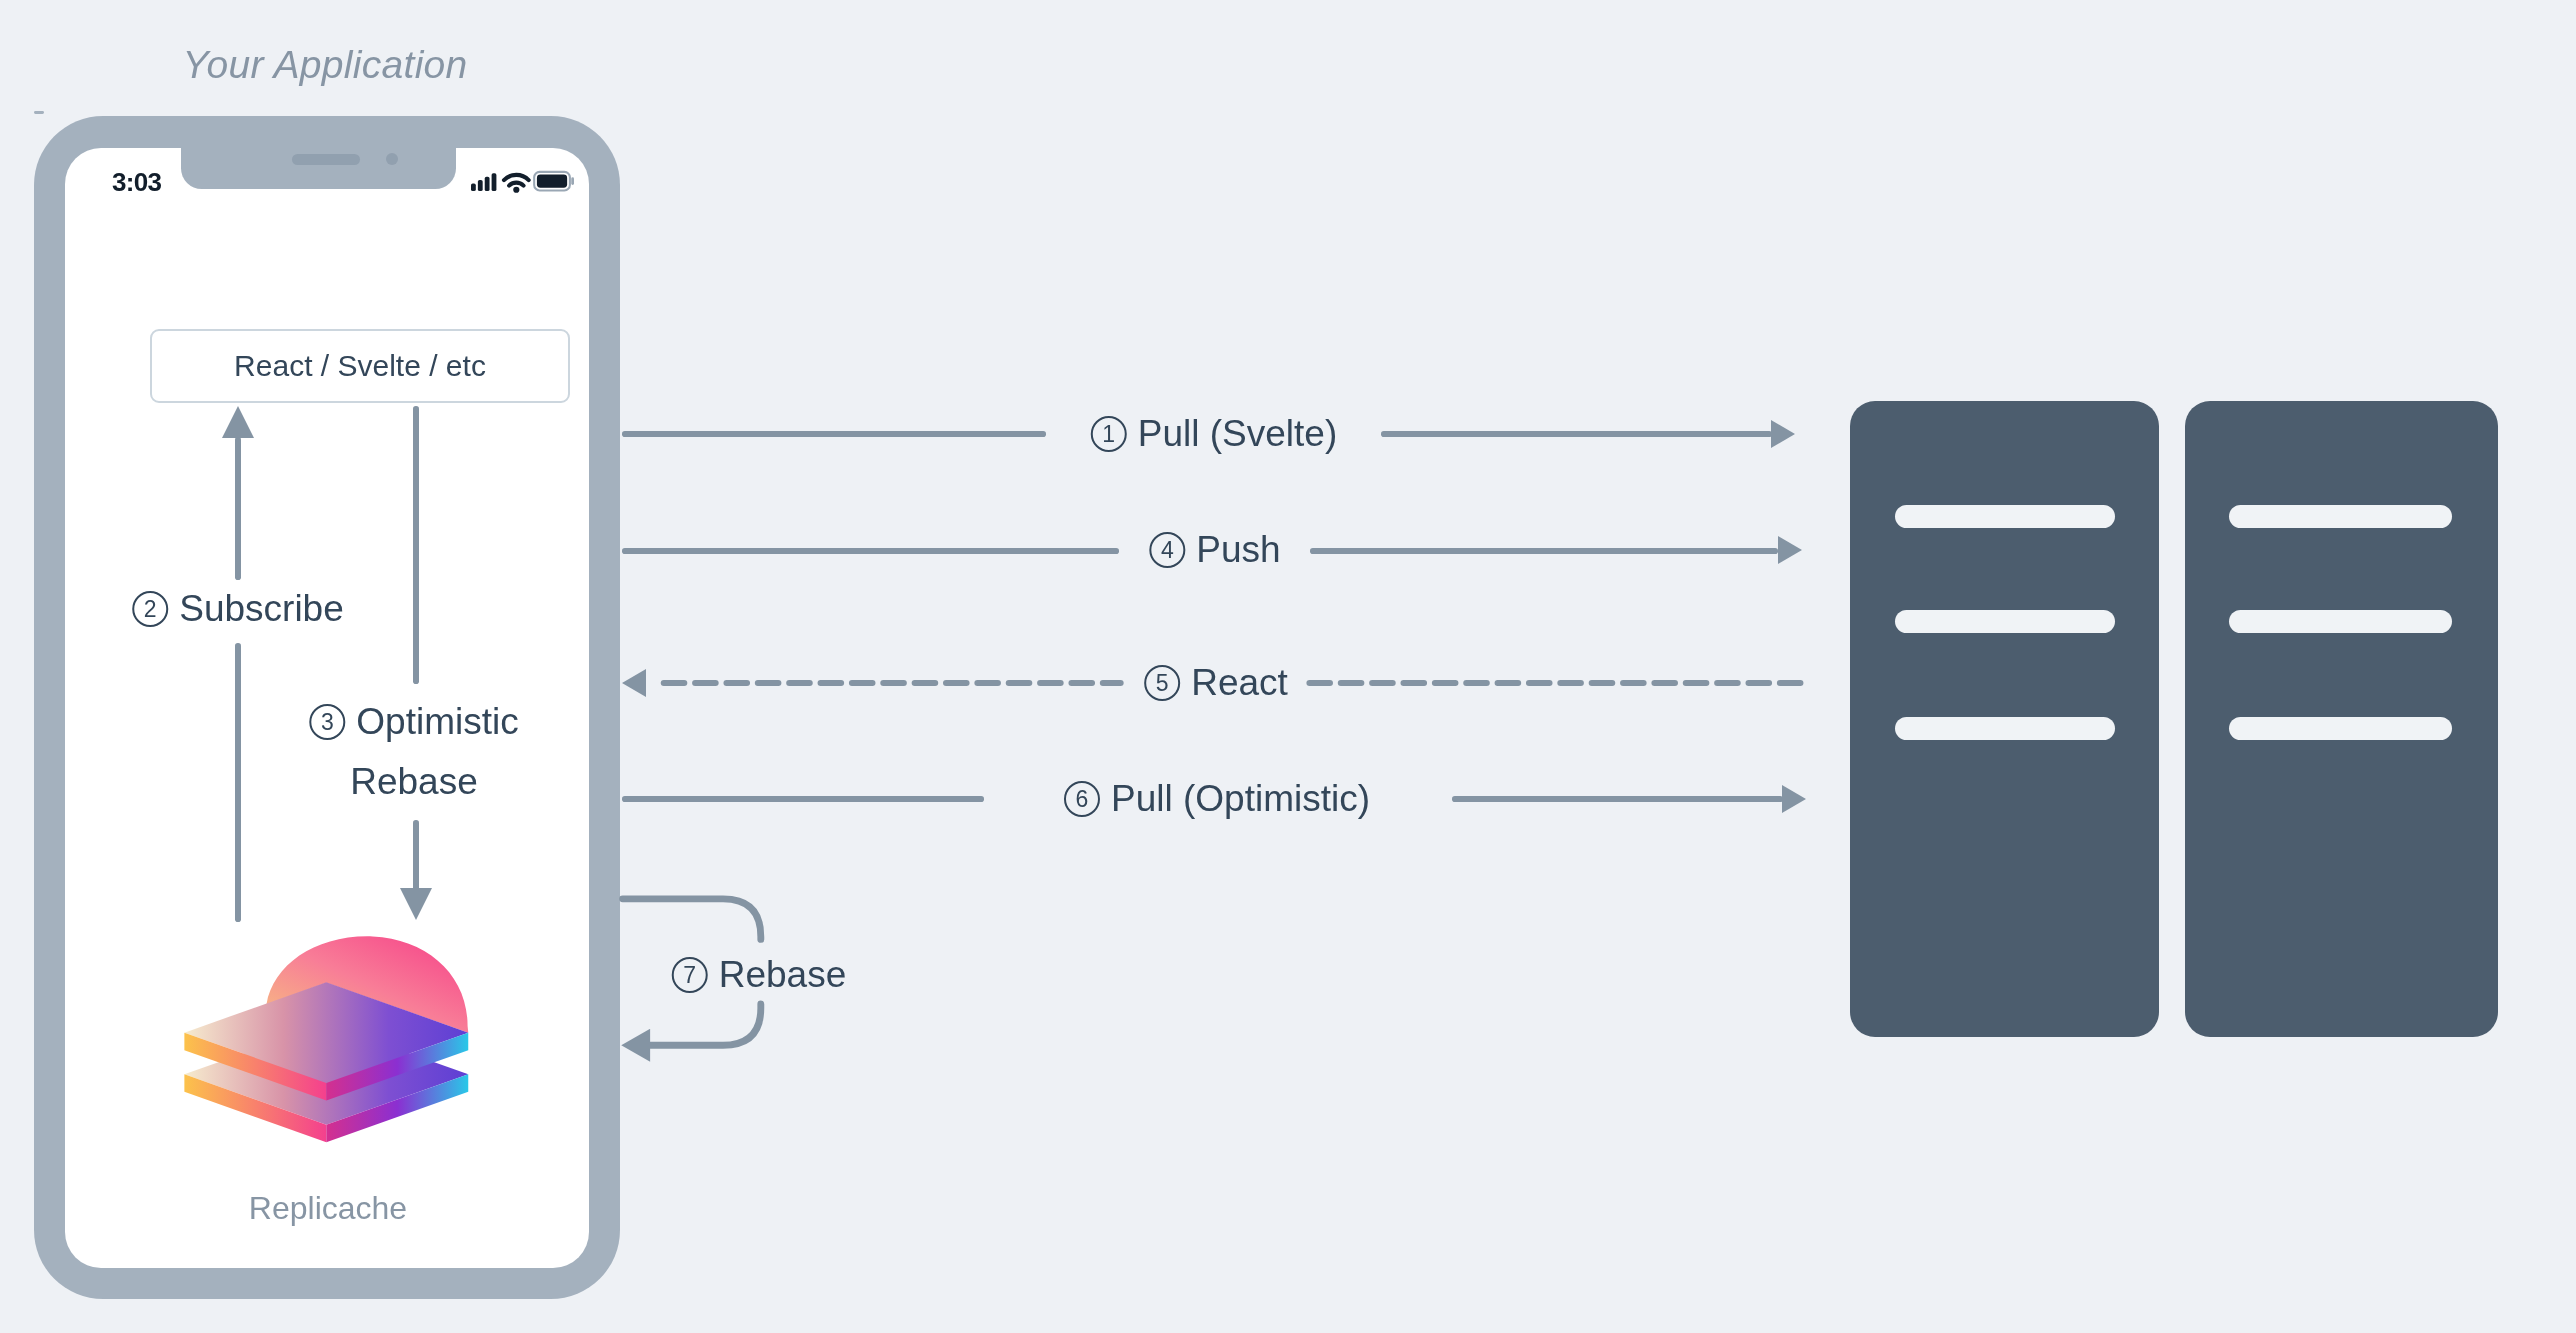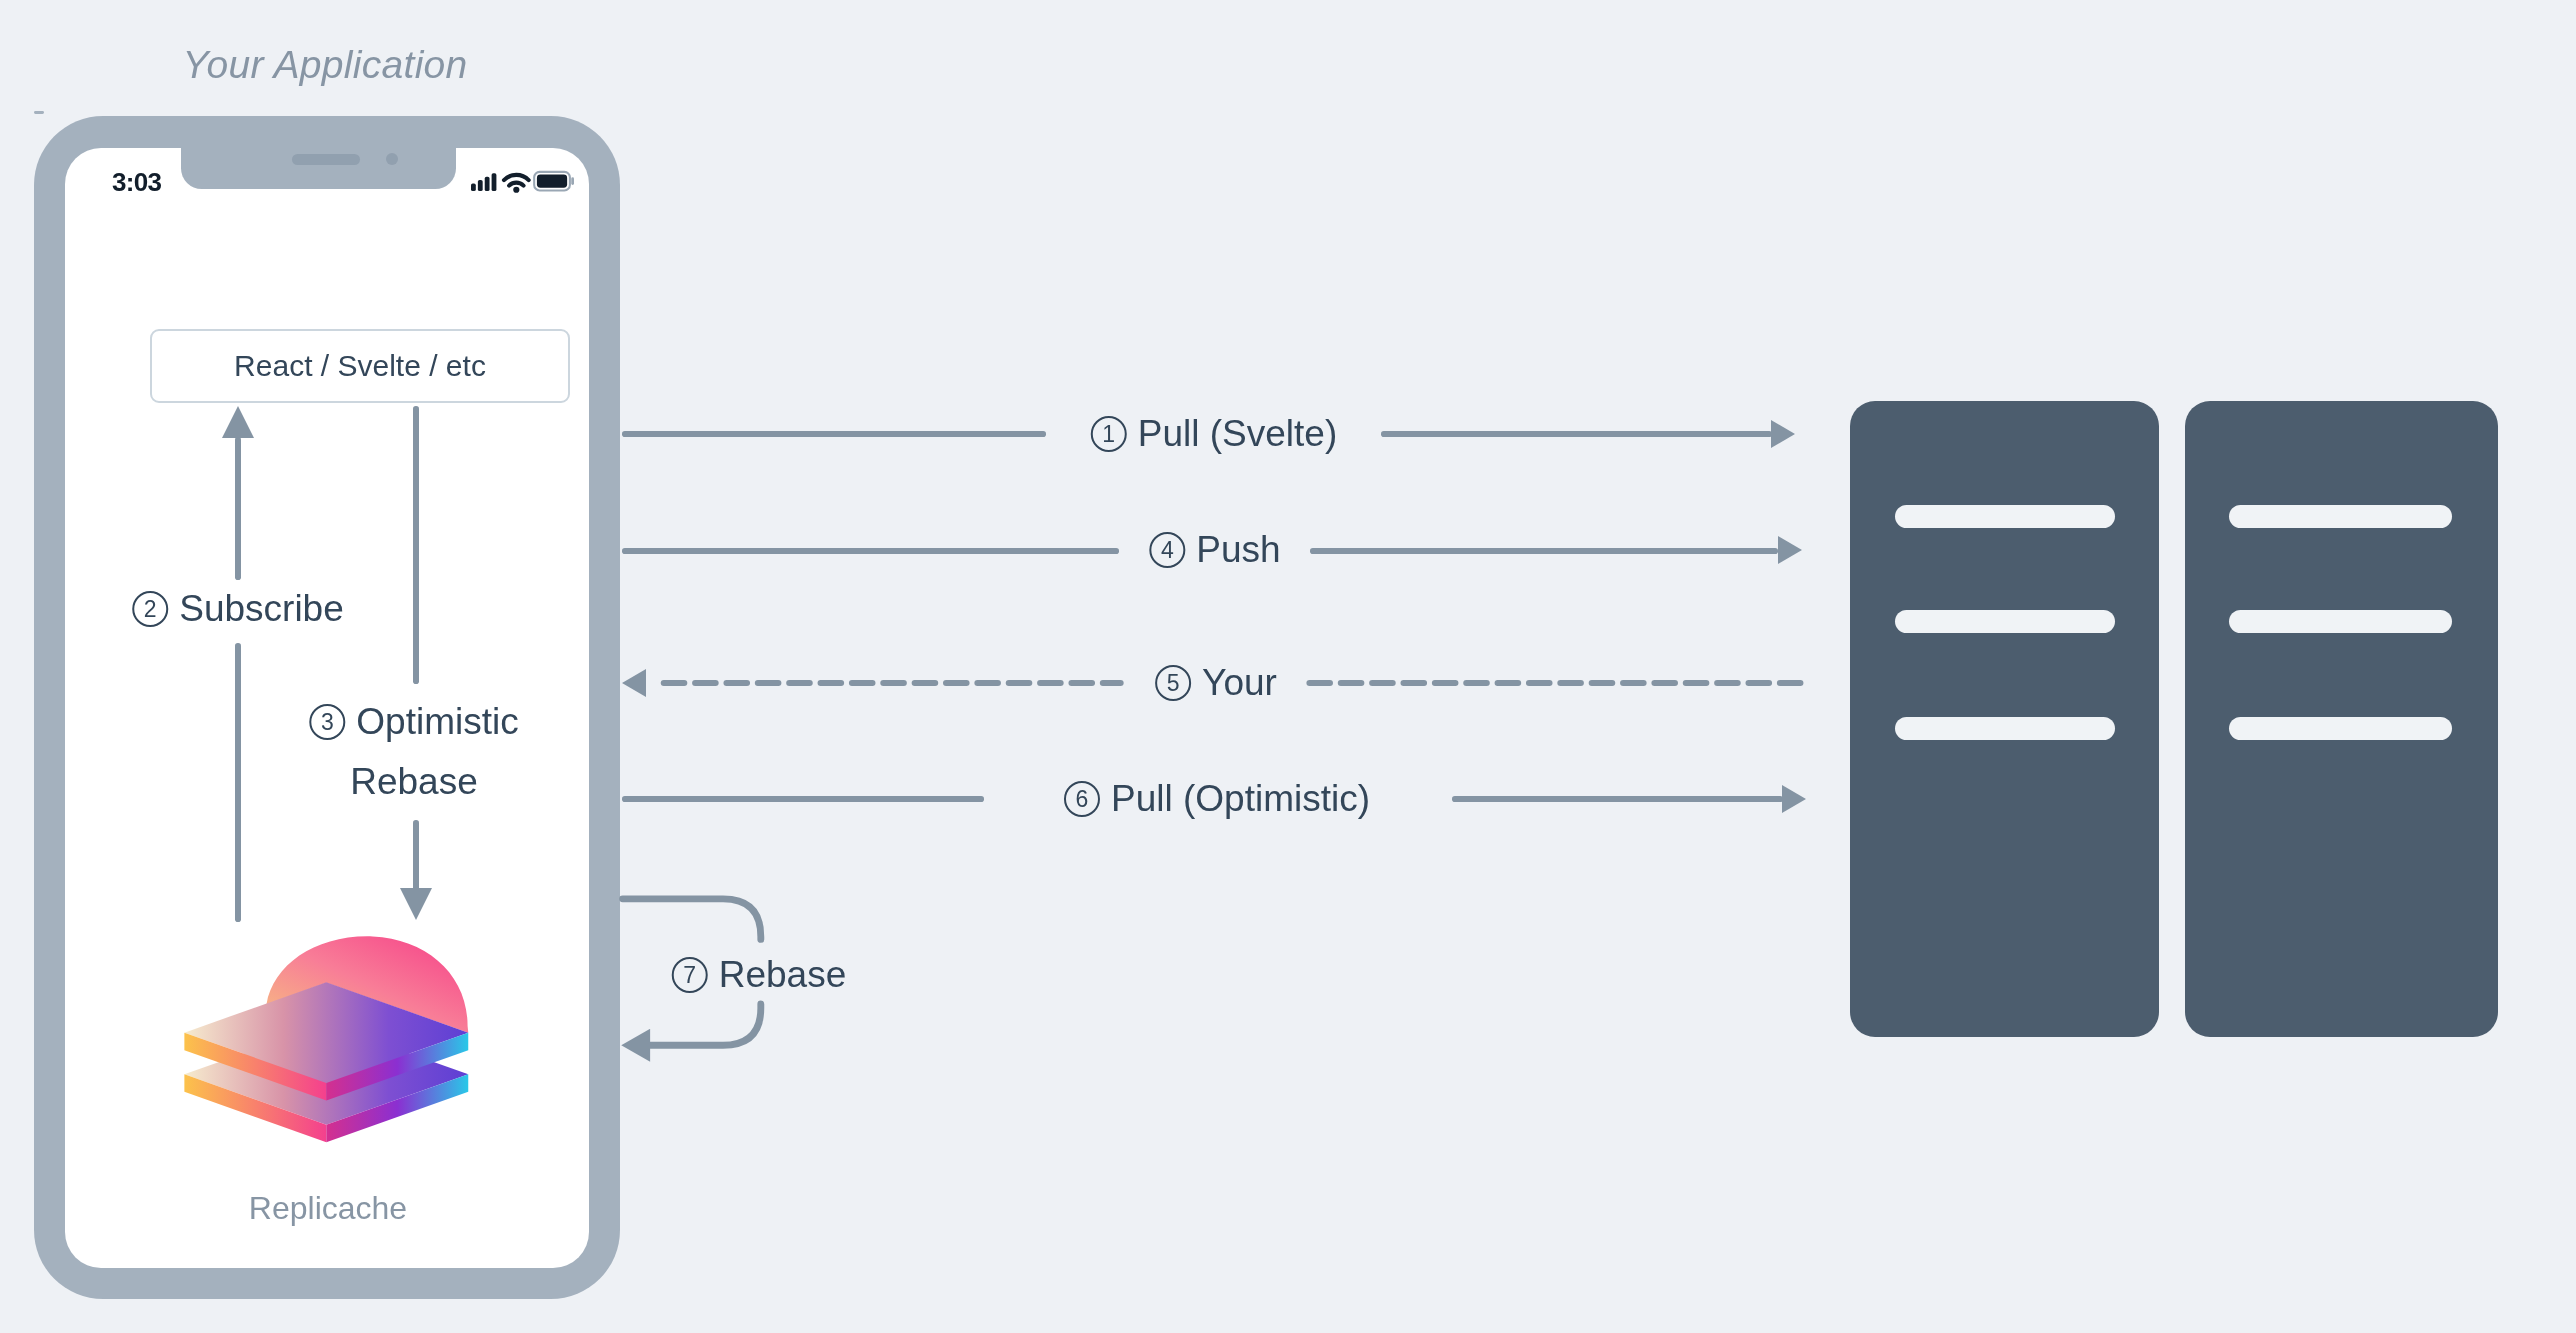--- a/index.html
+++ b/index.html
@@ -294,21 +294,21 @@
     <span>Push</span>
   </div>
 
   <div class="head-left" style="left:622px; top:669px;"></div>
   <svg class="poke-svg" viewBox="0 0 1737 44">
     <line x1="52" y1="22" x2="722" y2="22" stroke="#8494a3" stroke-width="9" stroke-linecap="round" stroke-dasharray="30 16"></line>
     <line x1="999" y1="22" x2="1730" y2="22" stroke="#8494a3" stroke-width="9" stroke-linecap="round" stroke-dasharray="30 16"></line>
   </svg>
   <div class="flow-label" style="left:1216px; top:683px;">
     <span class="circ">5</span>
-    <span>Your</span>
+    <span>React</span>
   </div>
 
   <div class="hline" style="left:622px; top:796px; width:362px;"></div>
   <div class="hline" style="left:1452px; top:796px; width:331px;"></div>
   <div class="head-right" style="left:1782px; top:785px;"></div>
   <div class="flow-label" style="left:1217px; top:799px;">
     <span class="circ">6</span>
     <span>Pull (Optimistic)</span>
   </div>
 

